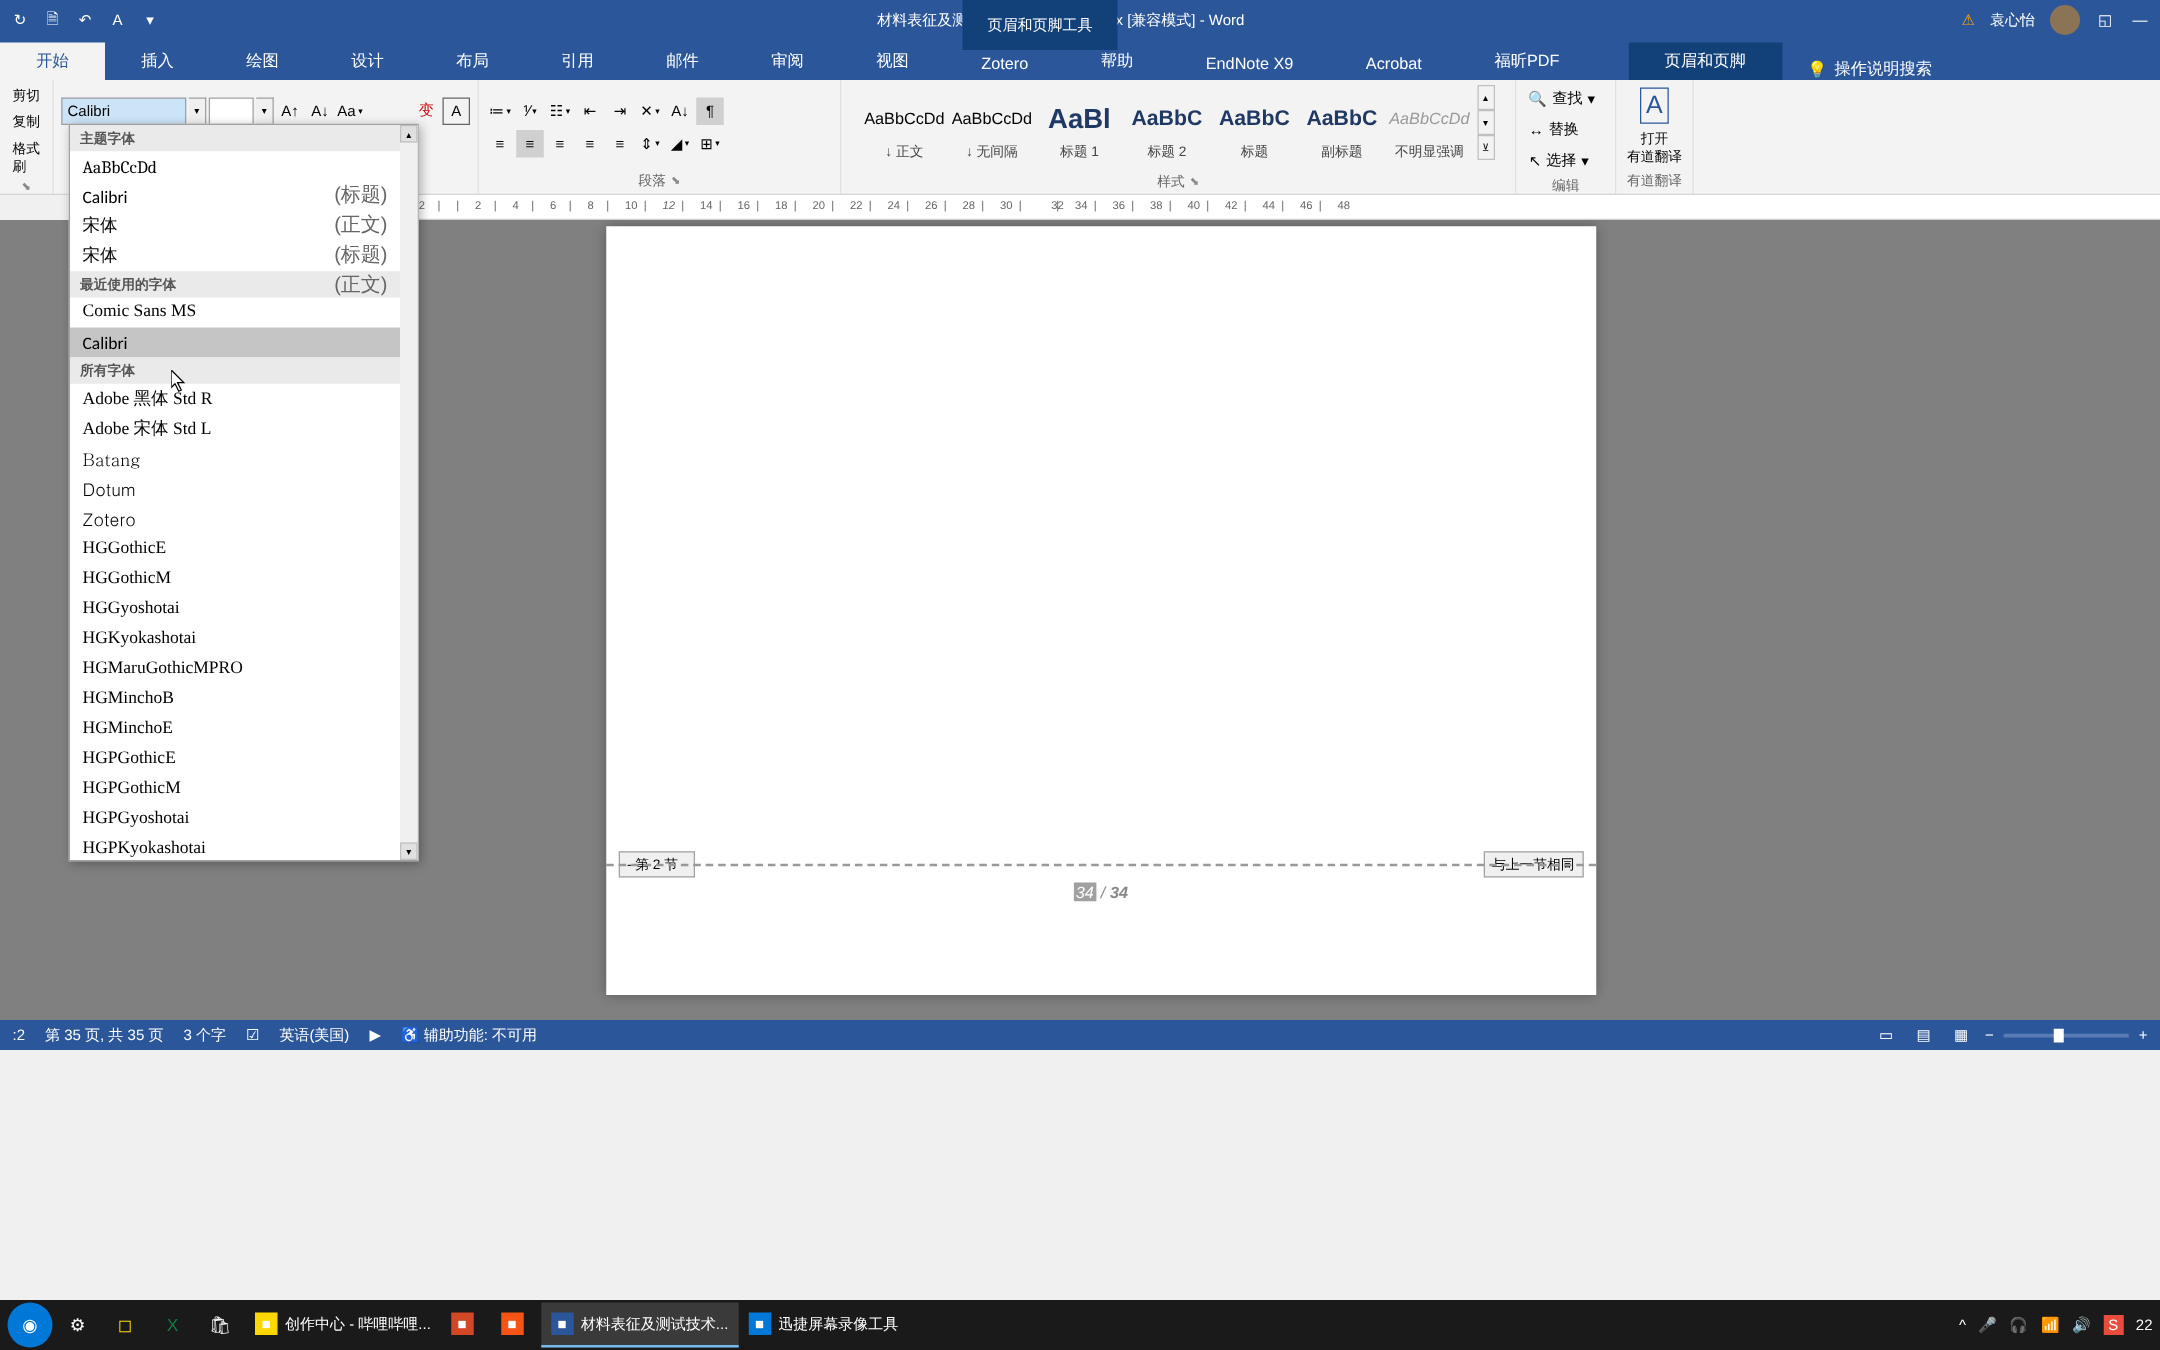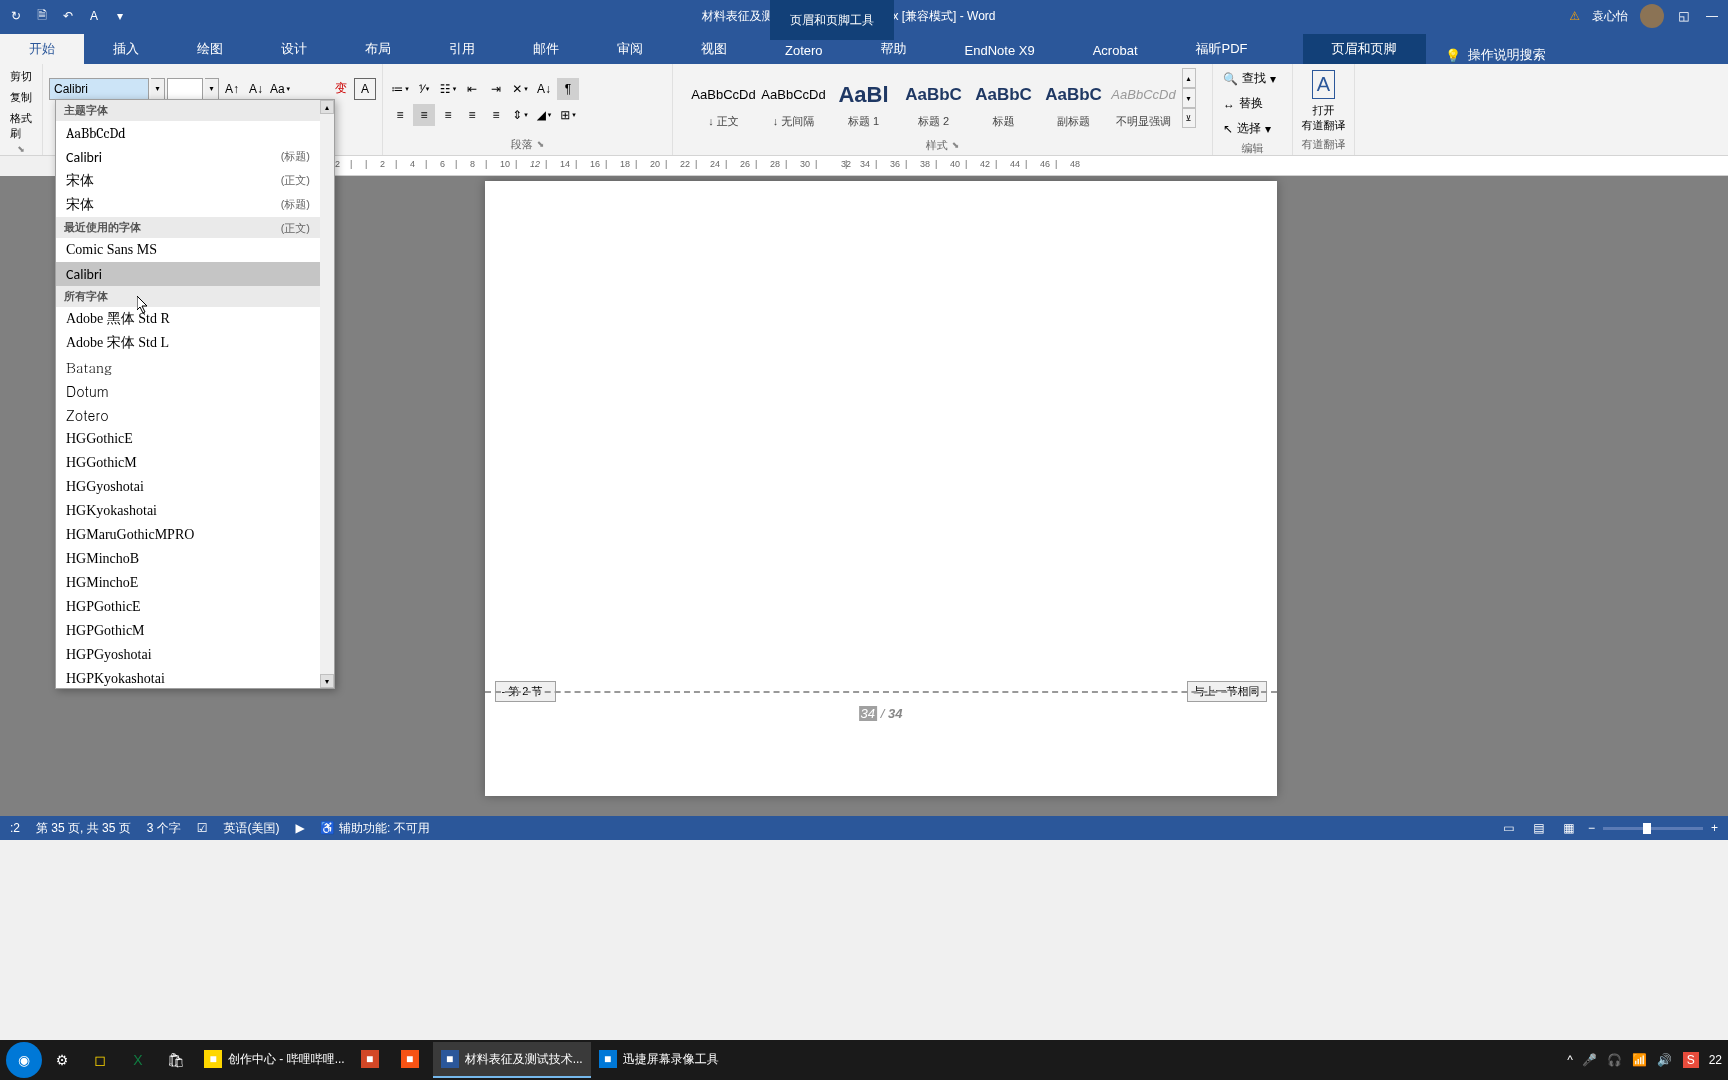--- a/index.html
+++ b/index.html
@@ -41,21 +41,21 @@
     .style-preview.italic { font-style: italic; color: #999; }
     .style-name { font-size: 11px; color: #444; }
     
     .edit-group-btn { display: flex; align-items: center; gap: 4px; font-size: 12px; padding: 2px 4px; cursor: pointer; }
     
     .font-dropdown { position: absolute; left: 55px; top: 99px; width: 280px; background: white; border: 1px solid #A0A0A0; box-shadow: 2px 2px 8px rgba(0,0,0,0.3); z-index: 100; max-height: 590px; display: flex; }
     .font-dropdown-list { flex: 1; overflow: hidden; }
     .font-dd-header { background: #EAEAEA; padding: 3px 8px; font-size: 11px; color: #555; font-weight: bold; }
     .font-dd-item { padding: 3px 10px; display: flex; justify-content: space-between; align-items: center; cursor: pointer; font-size: 14px; height: 24px; }
     .font-dd-item.selected { background: #C5C5C5; }
-    .font-dd-tag { font-size: 11px; color: #666; margin-top: 46px; }
+    .font-dd-tag { font-size: 16px; color: #666; margin-top: 46px; }
     .font-dd-scroll { width: 14px; background: #F0F0F0; display: flex; flex-direction: column; }
     .scroll-arrow { height: 14px; background: #E0E0E0; border: 1px solid #C0C0C0; display: flex; align-items: center; justify-content: center; font-size: 8px; cursor: pointer; }
     .scroll-track { flex: 1; }
     
     .ruler { height: 20px; background: white; border-bottom: 1px solid #D0D0D0; position: relative; margin-left: 335px; font-size: 9px; color: #666; overflow: hidden; }
     .ruler-mark { position: absolute; top: 3px; }
     
     .document-area { background: #808080; height: 640px; display: flex; justify-content: center; padding-top: 5px; overflow: hidden; position: relative; }
     .page { width: 792px; height: 615px; background: white; box-shadow: 0 0 10px rgba(0,0,0,0.3); position: relative; margin-left: 33px; }
     .section-label { position: absolute; padding: 2px 6px; font-size: 11px; background: #F0F0F0; border: 1px solid #A0A0A0; }

